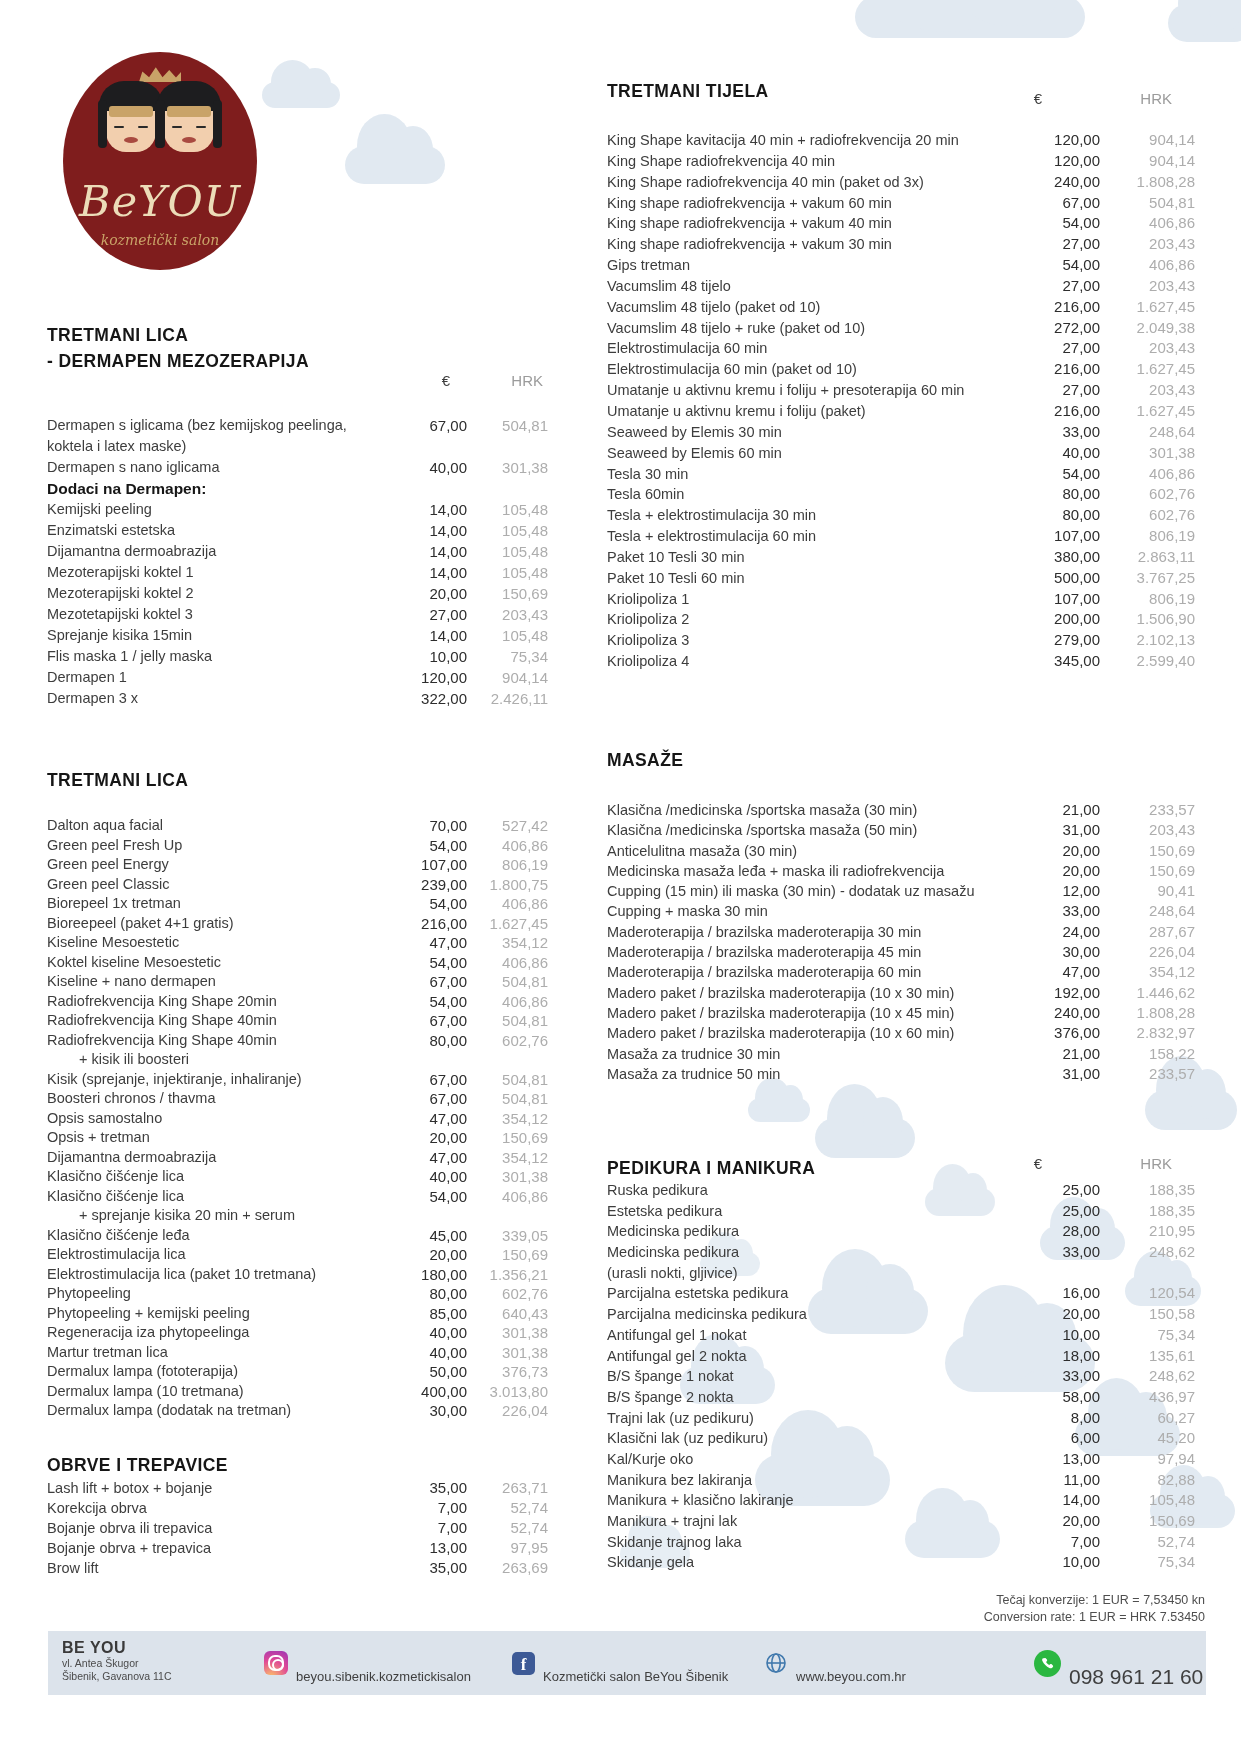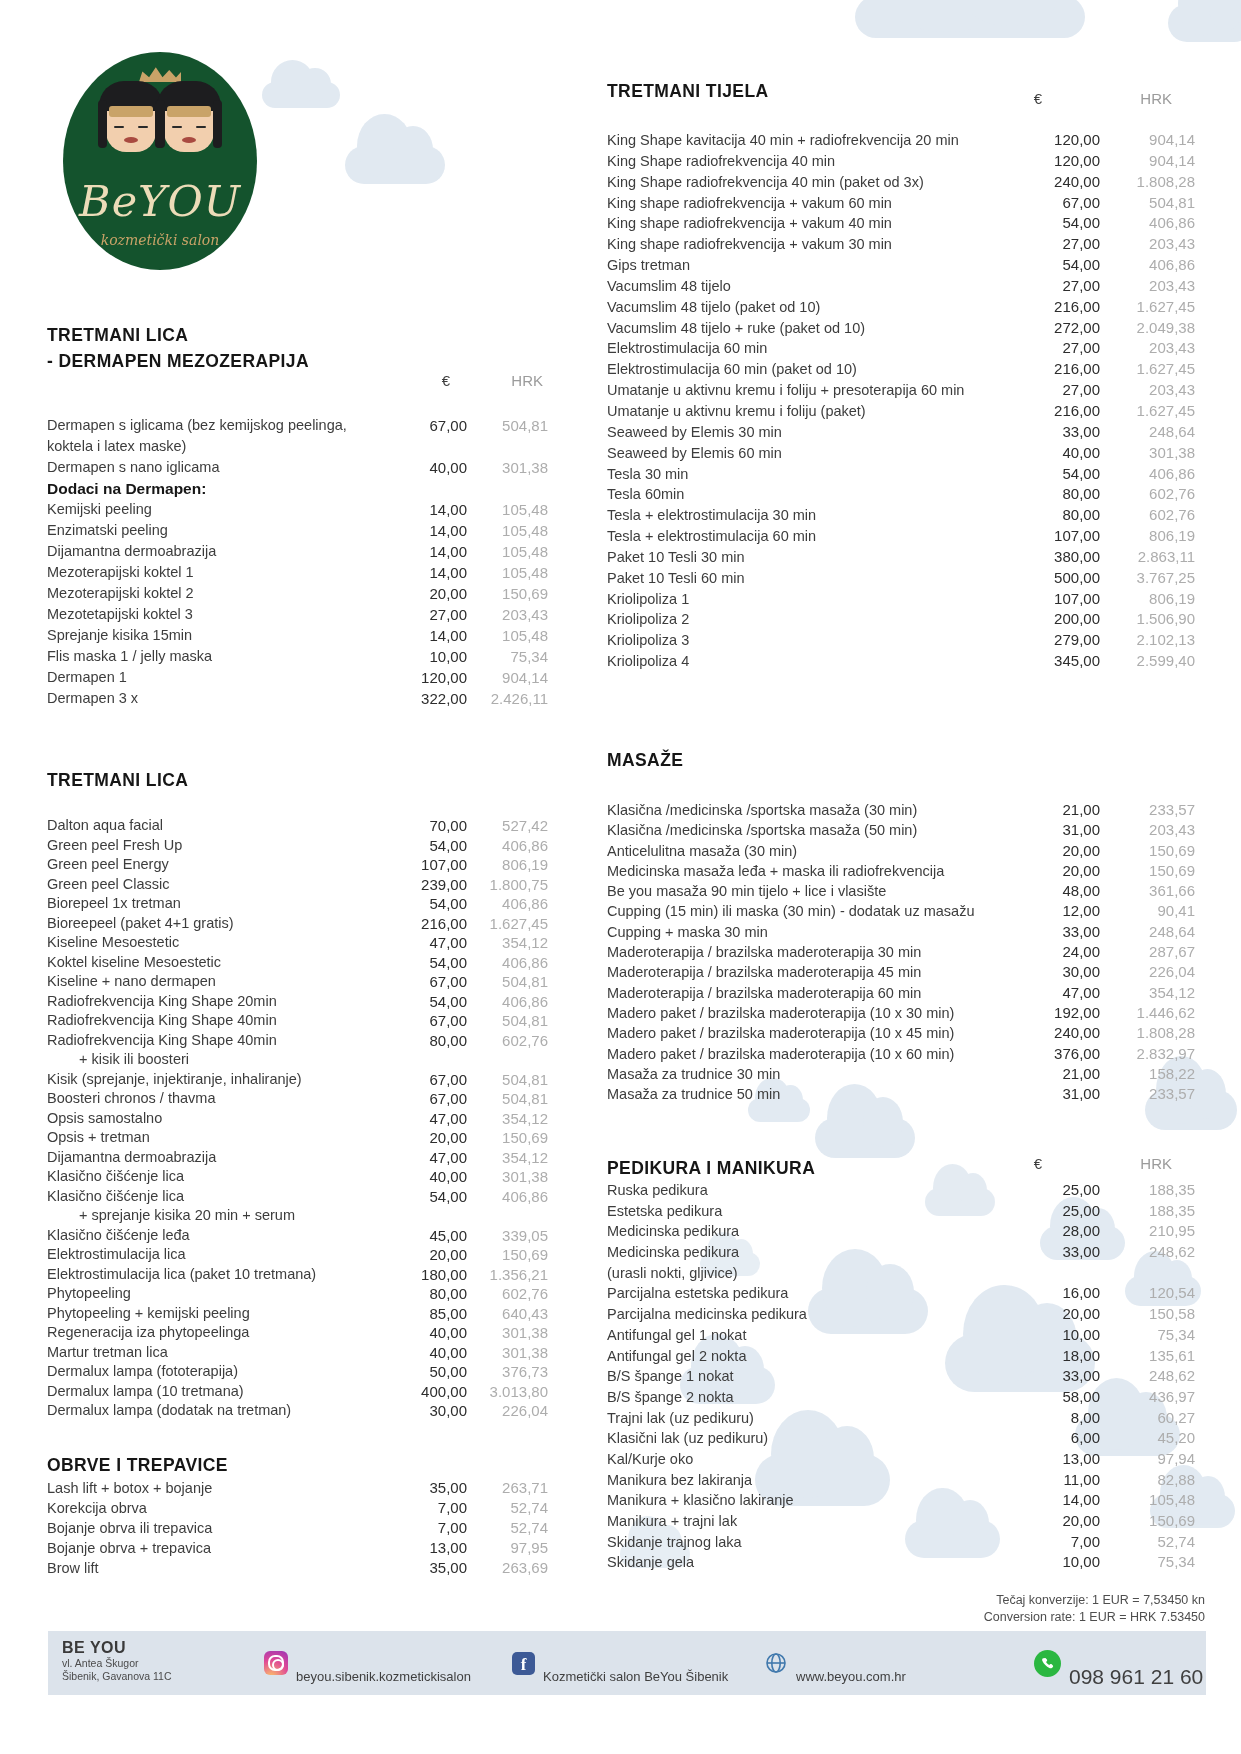--- a/index.html
+++ b/index.html
@@ -7,21 +7,21 @@
         font-family:"Liberation Sans", sans-serif;color:#3d3d3d;}
 
   
   .cloud{position:absolute;background:#dee7f0;border-radius:999px;}
   .cloud::before,.cloud::after{content:"";position:absolute;background:inherit;border-radius:50%;}
   .cloud::before{width:55%;height:170%;left:12%;bottom:15%;}
   .cloud::after{width:40%;height:125%;right:12%;bottom:28%;}
 
   
   #logo{position:absolute;left:63px;top:52px;width:194px;height:218px;}
-  #logo .disc{position:absolute;inset:0;background:#14532d;border-radius:50%;overflow:hidden;text-decoration:underline;}
+  #logo .disc{position:absolute;inset:0;background:#7f1d1d;border-radius:50%;overflow:hidden;text-decoration:underline;}
   #logo .crown{position:absolute;left:50%;top:14px;transform:translateX(-50%);width:42px;height:16px;background:#c9a368;
       clip-path:polygon(0% 100%,8% 35%,24% 70%,40% 8%,56% 70%,72% 25%,88% 72%,100% 38%,100% 100%);}
   .faces{position:absolute;left:50%;top:38px;transform:translateX(-50%);display:flex;gap:8px;}
   .face{position:relative;width:50px;height:62px;background:#f2cfae;border-radius:24px 24px 20px 20px;}
   .face .hair{position:absolute;top:-9px;left:-7px;width:64px;height:30px;background:#1d1d1f;border-radius:30px 30px 6px 6px;}
   .face .side{position:absolute;top:10px;width:9px;height:48px;background:#1d1d1f;border-radius:4px;}
   .face .side.l{left:-8px}.face .side.r{right:-8px}
   .face .band{position:absolute;top:16px;left:3px;right:3px;height:11px;background:#c9a368;border-radius:3px;}
   .face .eye{position:absolute;top:36px;width:10px;height:2px;background:#2a2a2a;border-radius:2px;}
   .face .eye.l{left:8px}.face .eye.r{right:8px}
@@ -146,21 +146,21 @@
         </div>
         <div class="row">
           <span class="lbl bold">Dodaci na Dermapen:</span>
         </div>
         <div class="row">
           <span class="lbl">Kemijski peeling</span>
           <span class="eur">14,00</span>
           <span class="hrk">105,48</span>
         </div>
         <div class="row">
-          <span class="lbl">Enzimatski peeling</span>
+          <span class="lbl">Enzimatski estetska</span>
           <span class="eur">14,00</span>
           <span class="hrk">105,48</span>
         </div>
         <div class="row">
           <span class="lbl">Dijamantna dermoabrazija</span>
           <span class="eur">14,00</span>
           <span class="hrk">105,48</span>
         </div>
         <div class="row">
           <span class="lbl">Mezoterapijski koktel 1</span>
@@ -548,25 +548,20 @@
         </div>
         <div class="row">
           <span class="lbl">Anticelulitna masaža (30 min)</span>
           <span class="eur">20,00</span>
           <span class="hrk">150,69</span>
         </div>
         <div class="row">
           <span class="lbl">Medicinska masaža leđa + maska ili radiofrekvencija</span>
           <span class="eur">20,00</span>
           <span class="hrk">150,69</span>
-        </div>
-        <div class="row">
-          <span class="lbl">Be you masaža 90 min tijelo + lice i vlasište</span>
-          <span class="eur">48,00</span>
-          <span class="hrk">361,66</span>
         </div>
         <div class="row">
           <span class="lbl">Cupping (15 min) ili maska (30 min) - dodatak uz masažu</span>
           <span class="eur">12,00</span>
           <span class="hrk">90,41</span>
         </div>
         <div class="row">
           <span class="lbl">Cupping + maska 30 min</span>
           <span class="eur">33,00</span>
           <span class="hrk">248,64</span>

